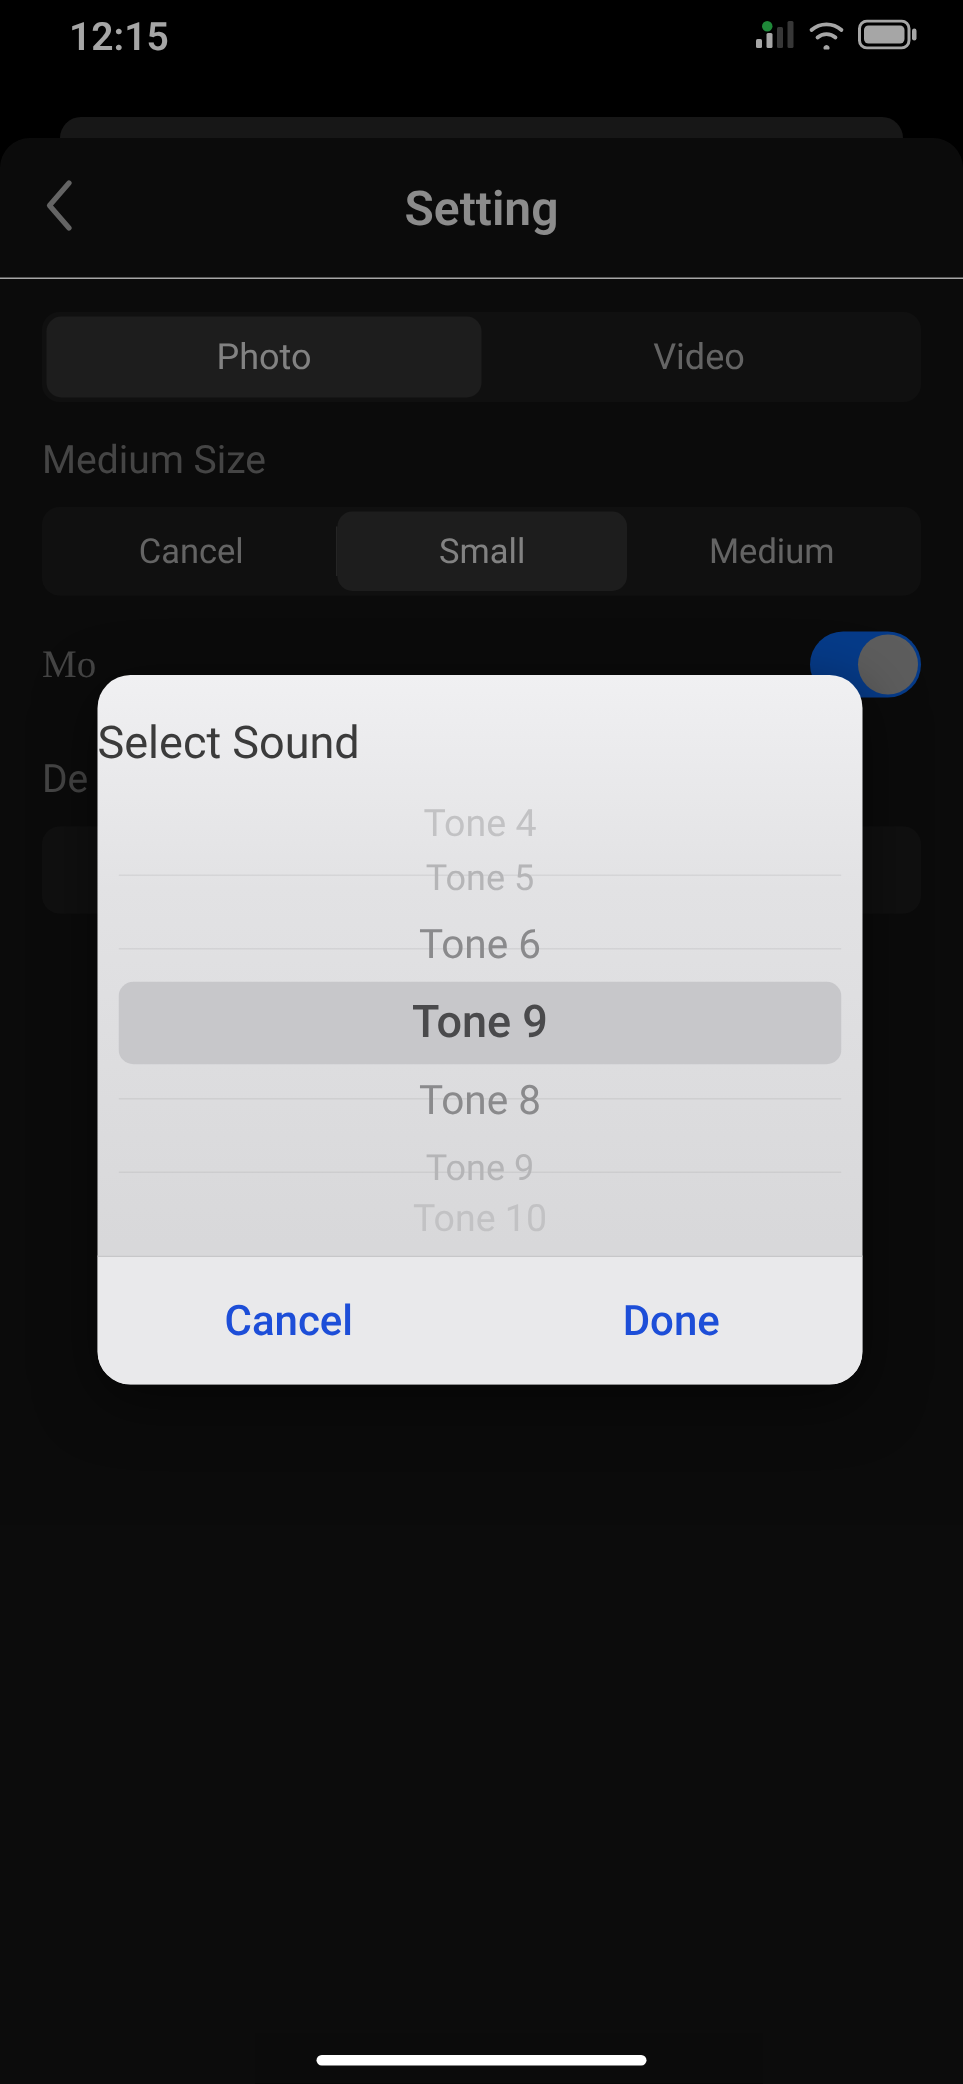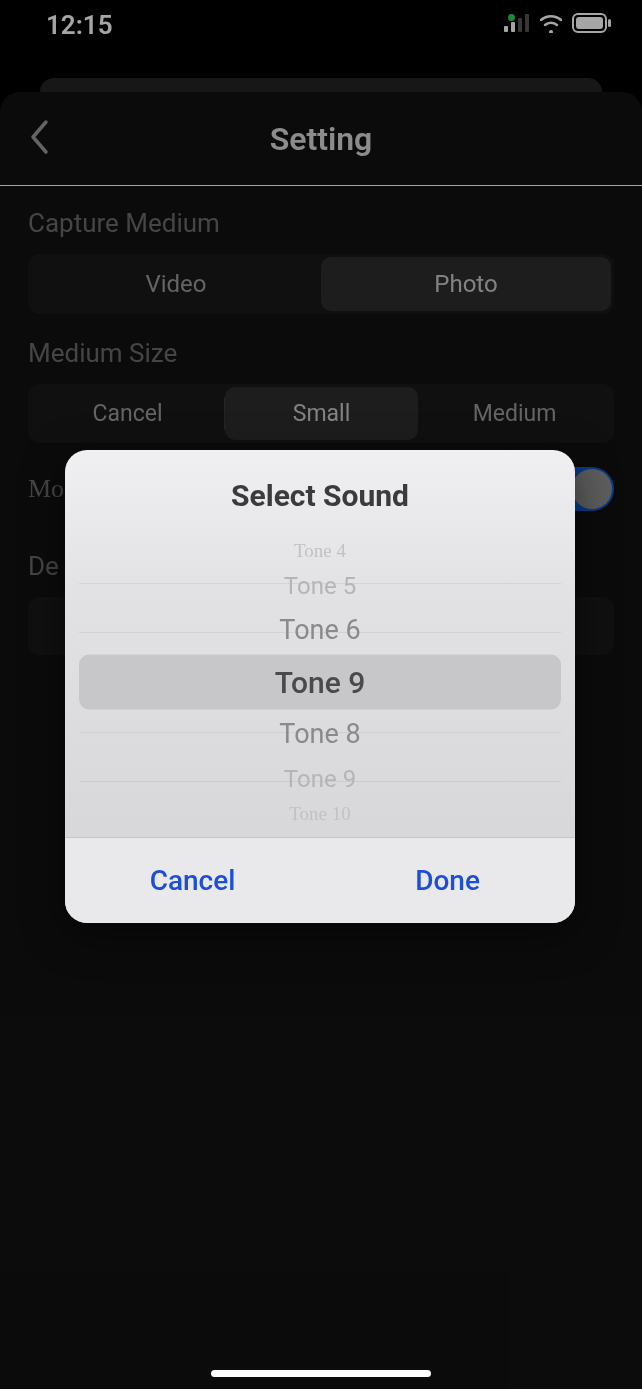--- a/index.html
+++ b/index.html
@@ -160,23 +160,23 @@
       z-index: 20;
       top: 450px;
       left: 65px;
       width: 510px;
       background: linear-gradient(180deg, #f0f0f2 0%, #e2e2e4 30%, #d8d8da 80%);
       border-radius: 22px;
       overflow: hidden;
       box-shadow: 0 10px 40px rgba(0,0,0,0.5);
     }
     .dialog-title {
-      text-align: center;
+      text-align: left;
       font-size: 30px;
-      font-weight: 700;
+      font-weight: 400;
       color: #3b3b3b;
       padding: 28px 0 24px 0;
     }
     .picker {
       position: relative;
       height: 290px;
       overflow: hidden;
       margin: 0 14px 10px 14px;
     }
     .picker-items {
@@ -198,24 +198,23 @@
       font-size: 27px;
     }
     .picker-item.far {
       color: #b5b5b7;
       font-size: 24px;
       height: 40px;
       line-height: 40px;
     }
     .picker-item.veryfar {
       color: #c2c2c4;
-      font-size: 19px;
+      font-size: 25px;
       height: 30px;
       line-height: 30px;
-      font-family: Liberation Serif, serif;
     }
     .picker-item.selected-item {
       color: #4a4a4c;
       font-size: 30px;
       font-weight: 500;
       height: 55px;
       line-height: 55px;
     }
     .picker-selection {
       position: absolute;
@@ -298,24 +297,23 @@
   <div class="nav-bar">
     <span class="back-chevron">
       <svg width="22" height="36" viewBox="0 0 22 36">
         <path d="M18 3 L5 18 L18 33" stroke="#9a9a9a" stroke-width="3.5" fill="none" stroke-linecap="round" stroke-linejoin="round"></path>
       </svg>
     </span>
     <div class="nav-title">Setting</div>
   </div>
 
   <div class="content">
-    <div class="section-label">Capture Medium</div>
     <div class="segmented">
+      <div class="segment selected">Photo</div>
       <div class="segment">Video</div>
-      <div class="segment selected">Photo</div>
     </div>
 
     <div class="section-label">Medium Size</div>
     <div class="segmented segmented-3">
       <div class="segment">Cancel</div>
       <div class="segment-divider"></div>
       <div class="segment selected">Small</div>
       <div class="segment">Medium</div>
     </div>
 

